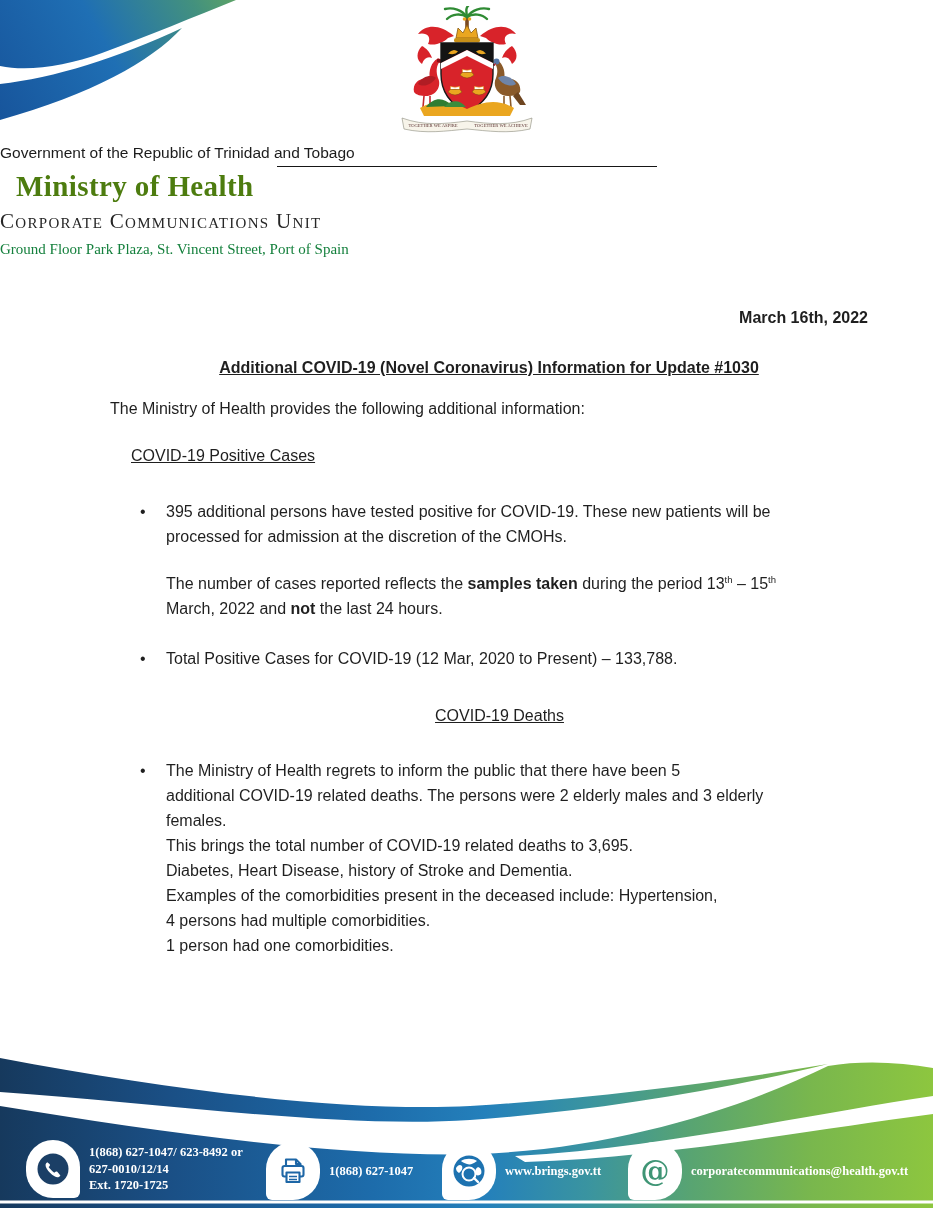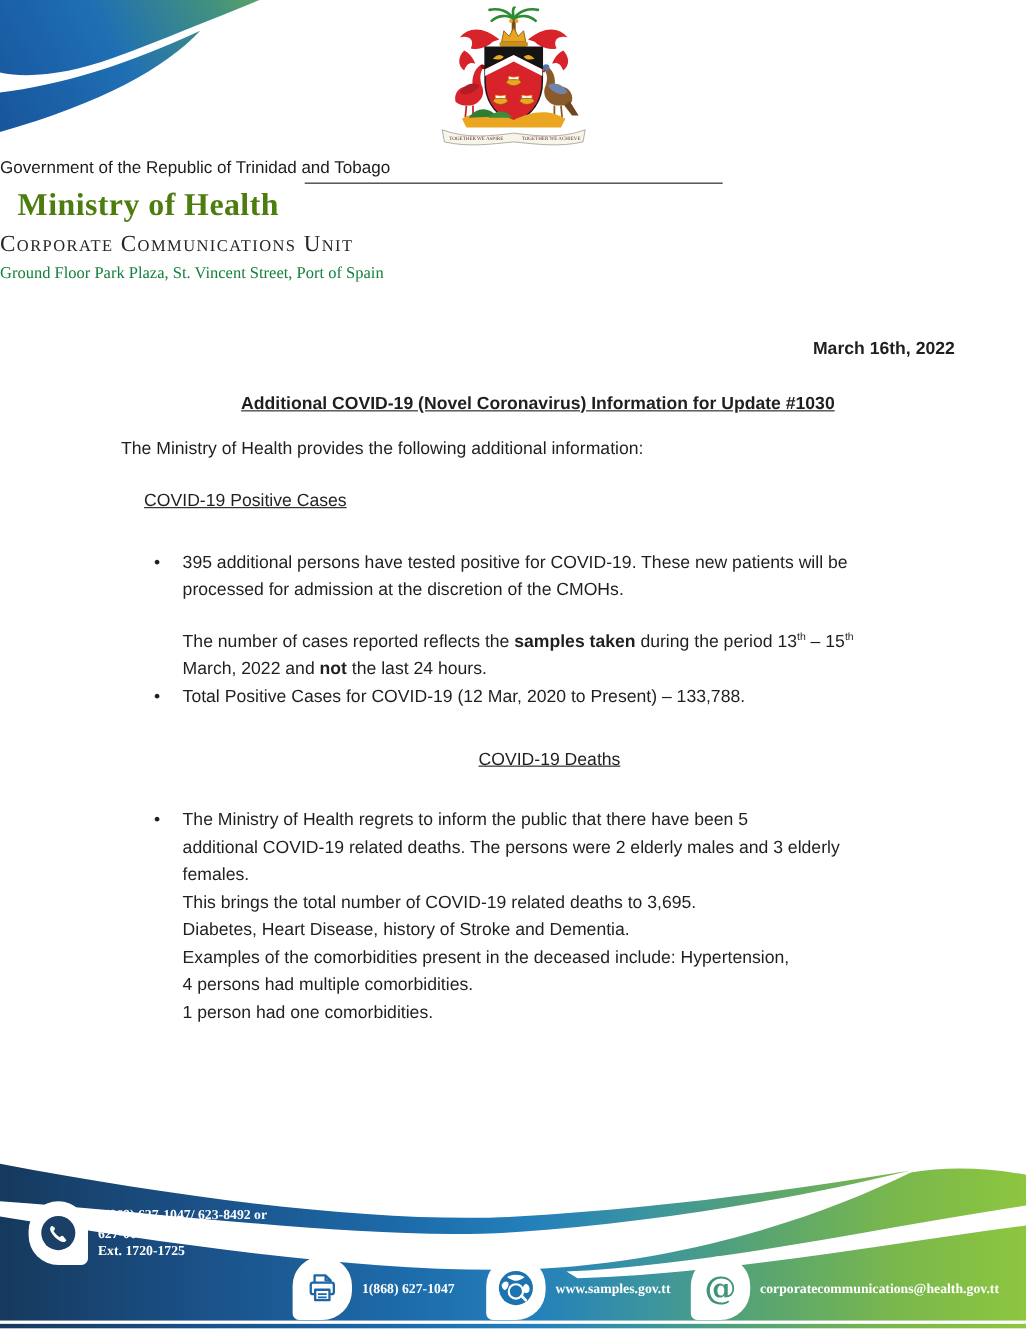--- a/index.html
+++ b/index.html
@@ -20,27 +20,27 @@
   .content{position:absolute;top:305px;left:110px;width:758px;font-size:16px;line-height:25px;}
   .date{text-align:right;font-weight:bold;margin-bottom:25px;}
   .doc-title{text-align:center;font-weight:bold;text-decoration:underline;margin-bottom:16px;}
   .intro{margin-bottom:22px;}
   .sec-heading{text-decoration:underline;margin-bottom:31px;margin-left:21px;}
   .sec-heading.second{margin-bottom:30px;text-align:center;}
   .bullet{display:flex;margin-bottom:22px;padding-left:30px;}
   .bullet.b2{margin-bottom:32px;}
   .bullet .marker{flex:none;width:26px;}
   .bullet .btext{flex:1;}
-  .note{margin-left:56px;}
+  .note{margin-left:56px;margin-bottom:25px;}
   sup{font-size:9.5px;vertical-align:super;line-height:0;}
   b{font-weight:bold;}
   
   .footer-wave{position:absolute;top:1040px;left:0;}
   .f-item{position:absolute;display:flex;align-items:center;gap:9px;}
-  .f-item.i1{left:26px;top:1092px;}
+  .f-item.i1{left:26px;top:1140px;}
   .f-item.i2{left:266px;top:1142px;}
   .f-item.i3{left:442px;top:1142px;}
   .f-item.i4{left:628px;top:1142px;}
   .blob{flex:none;width:54px;height:58px;background:#fff;border-radius:27px 27px 27px 6px;
         display:flex;align-items:center;justify-content:center;}
   .blob.tail-r{border-radius:27px 27px 6px 27px;}
   .f-text{color:#fff;font-family:"Liberation Serif",serif;font-weight:bold;
           font-size:12.5px;line-height:16.5px;max-width:205px;}
   .at-glyph{font-family:"DejaVu Serif",serif;font-weight:bold;font-size:29px;color:#3f9575;line-height:1;}
 </style>
@@ -240,21 +240,21 @@
         <circle cx="18" cy="18" r="15.5" fill="#1d72b0"></circle>
         <g fill="#ffffff">
           <path d="M10,8 C14,5 22,5 26,8 C22,11 19,12 16,11 C13,10 11,9 10,8 Z"></path>
           <path d="M5,15 C7,12 9,11 11,13 C12,15 11,18 8,20 C6,19 5,17 5,15 Z"></path>
           <path d="M27,14 C30,15 31,18 30,21 C28,23 25,23 24,20 C24,17 25,15 27,14 Z"></path>
         </g>
         <circle cx="18" cy="21" r="6.5" fill="none" stroke="#ffffff" stroke-width="2"></circle>
         <path d="M23,25 L27,29" stroke="#ffffff" stroke-width="2.4" stroke-linecap="round"></path>
       </svg>
     </div>
-    <div class="f-text">www.samples.gov.tt</div>
+    <div class="f-text">www.brings.gov.tt</div>
   </div>
 
   <div class="f-item i4">
     <div class="blob">
       <span class="at-glyph">@</span>
     </div>
     <div class="f-text">corporatecommunications@health.gov.tt</div>
   </div>
 
 </div>

